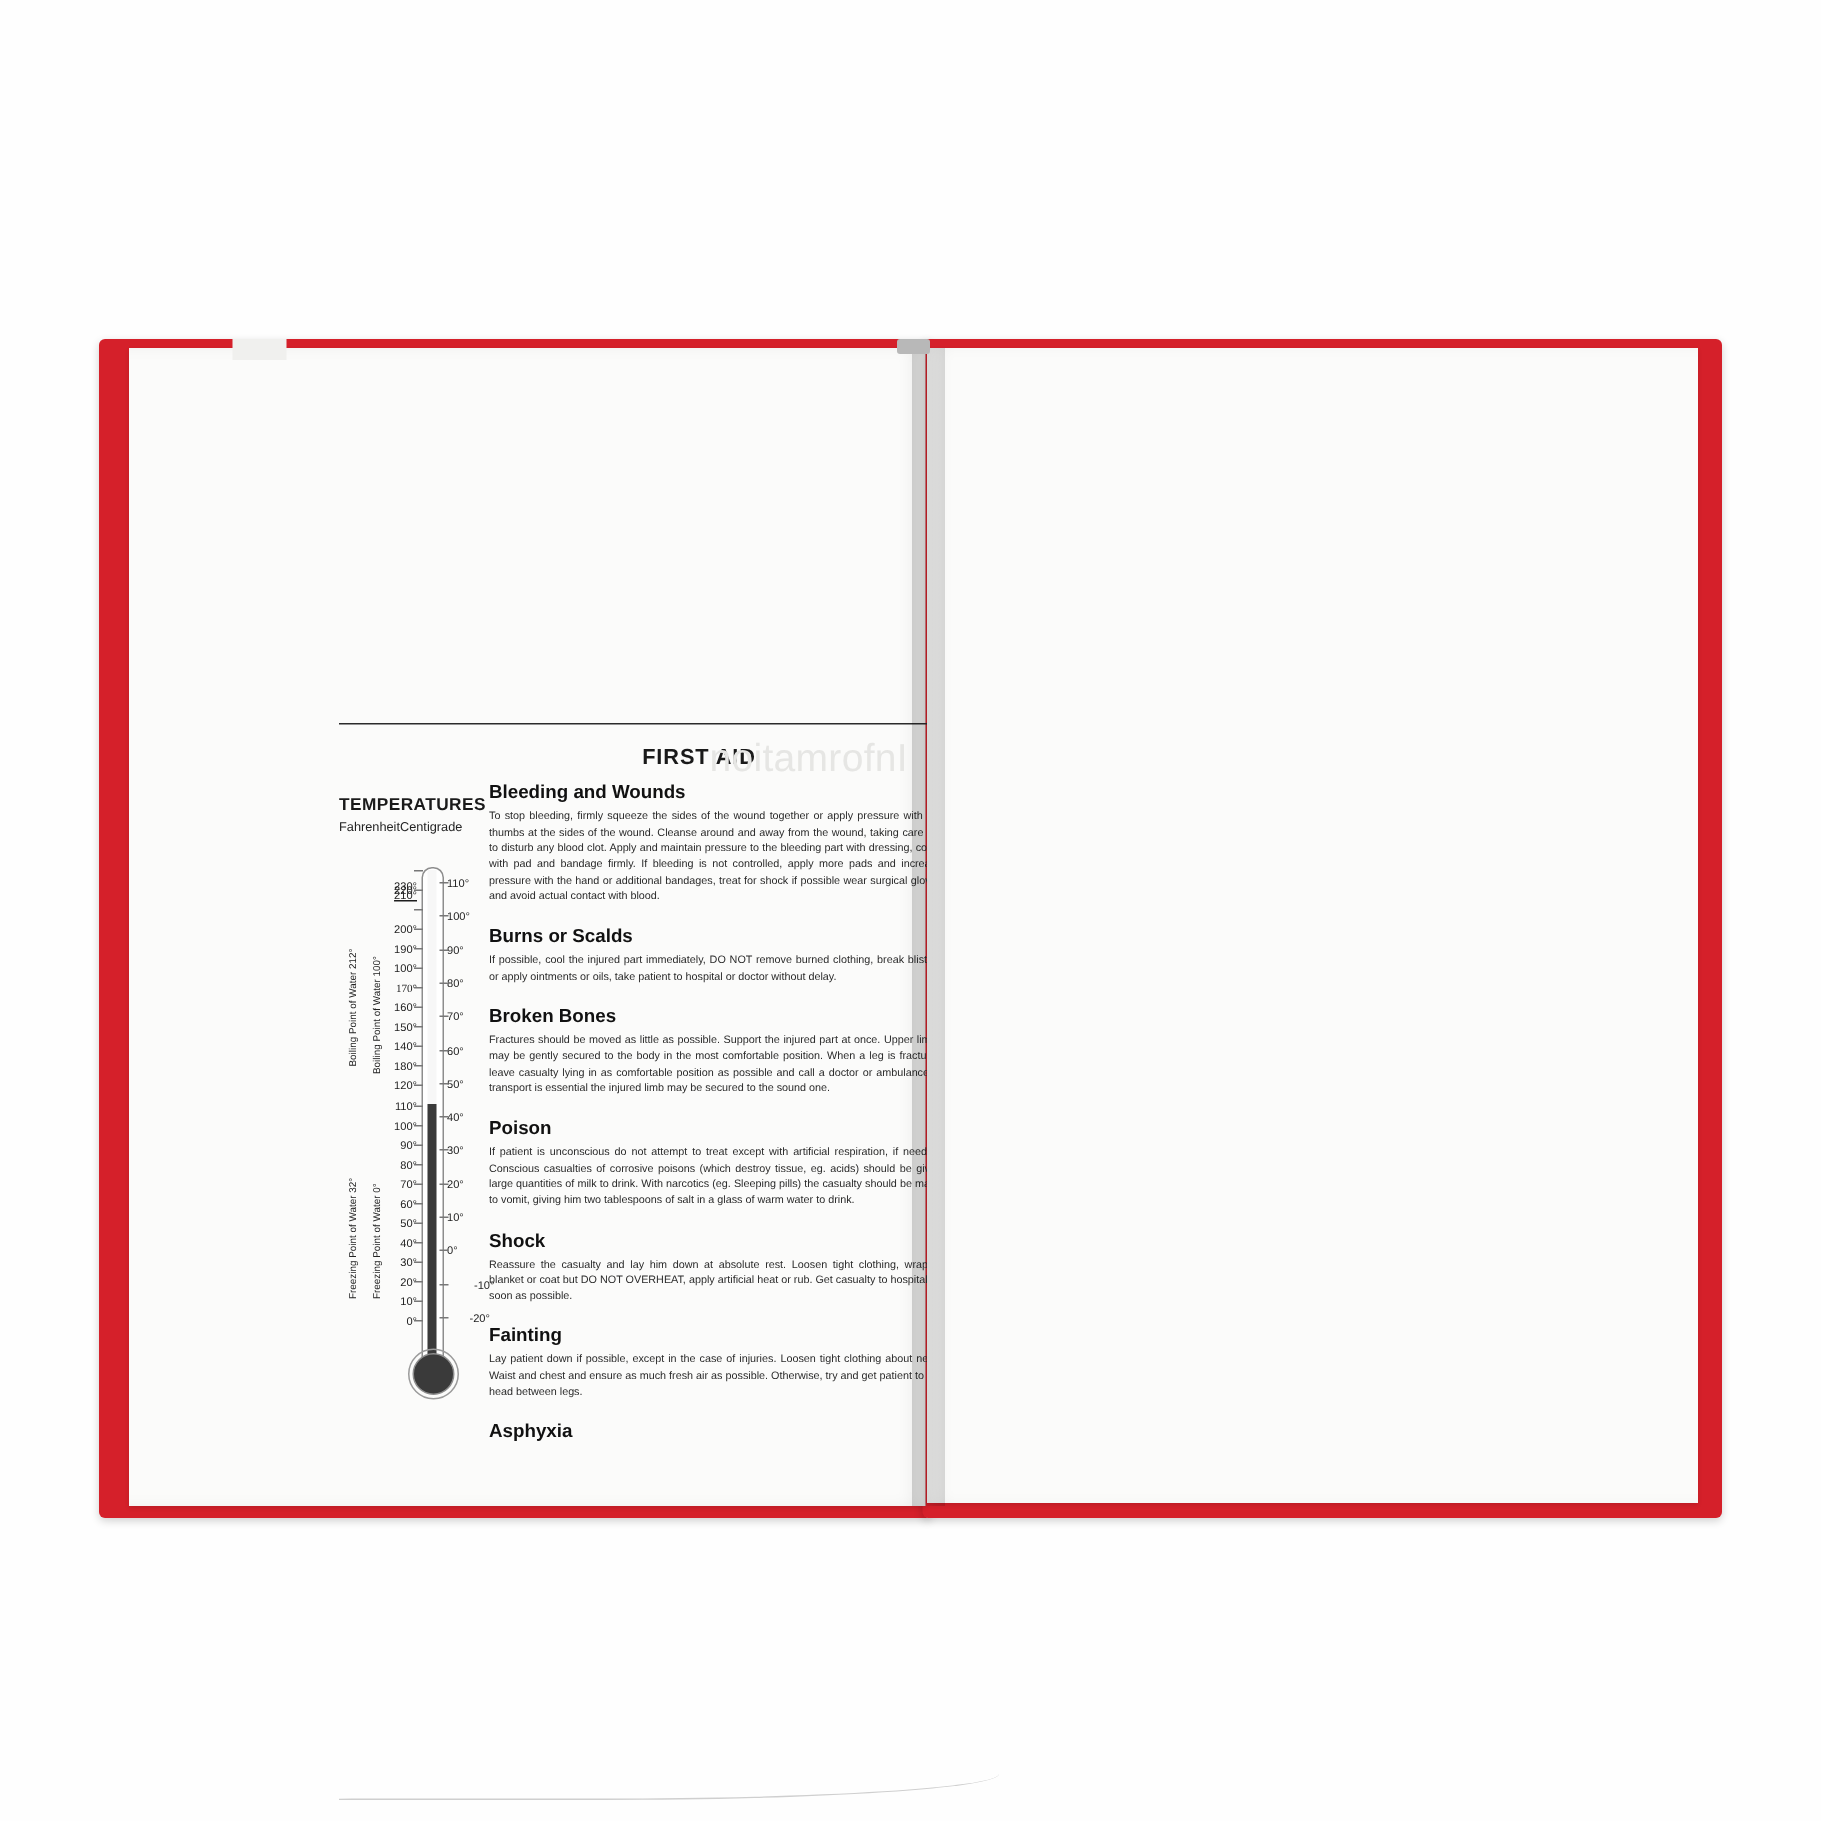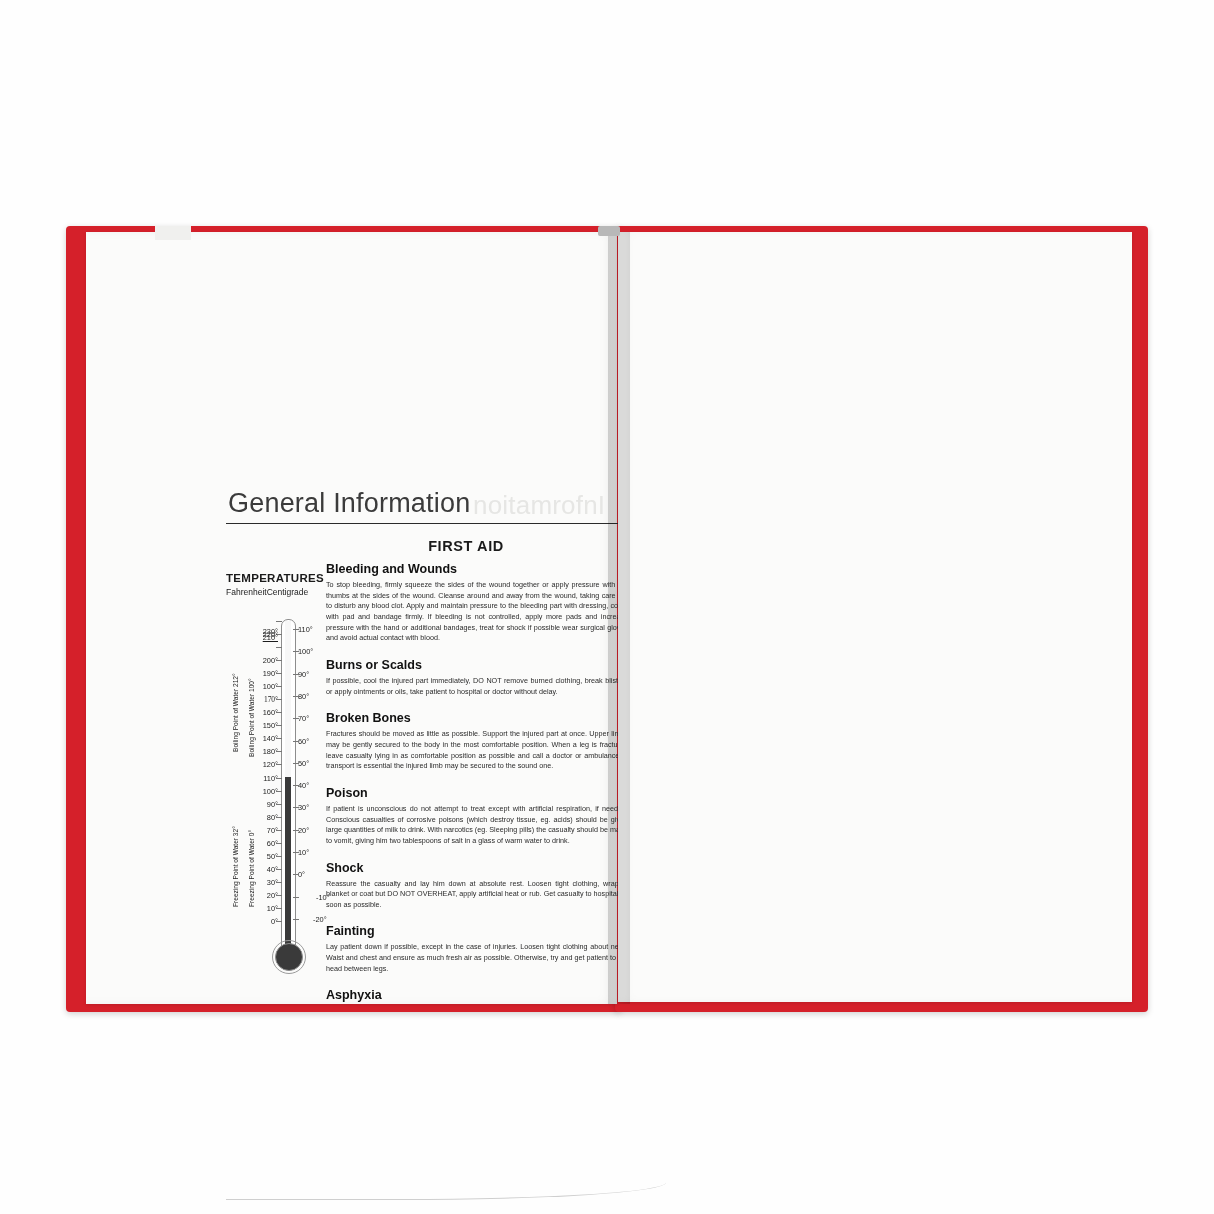--- a/index.html
+++ b/index.html
@@ -60,21 +60,20 @@
 <body>
 
 <div class="scene">
 
   <div class="cover" id="cover-left"></div>
   <div class="cover" id="cover-right"></div>
 
   <div class="page" id="page-left">
     <div id="left-content">
       <div class="ghost">noitamrofnI</div>
-      <div class="gi-title">General Information</div>
       <div class="gi-rule"></div>
       <div class="firstaid-h">FIRST AID</div>
 
       <div class="lcols">
         <div class="lcol-left">
           <div class="temps-h">TEMPERATURES</div>
           <div class="temps-sub">
             <span>Fahrenheit</span>
             <span>Centigrade</span>
           </div>

